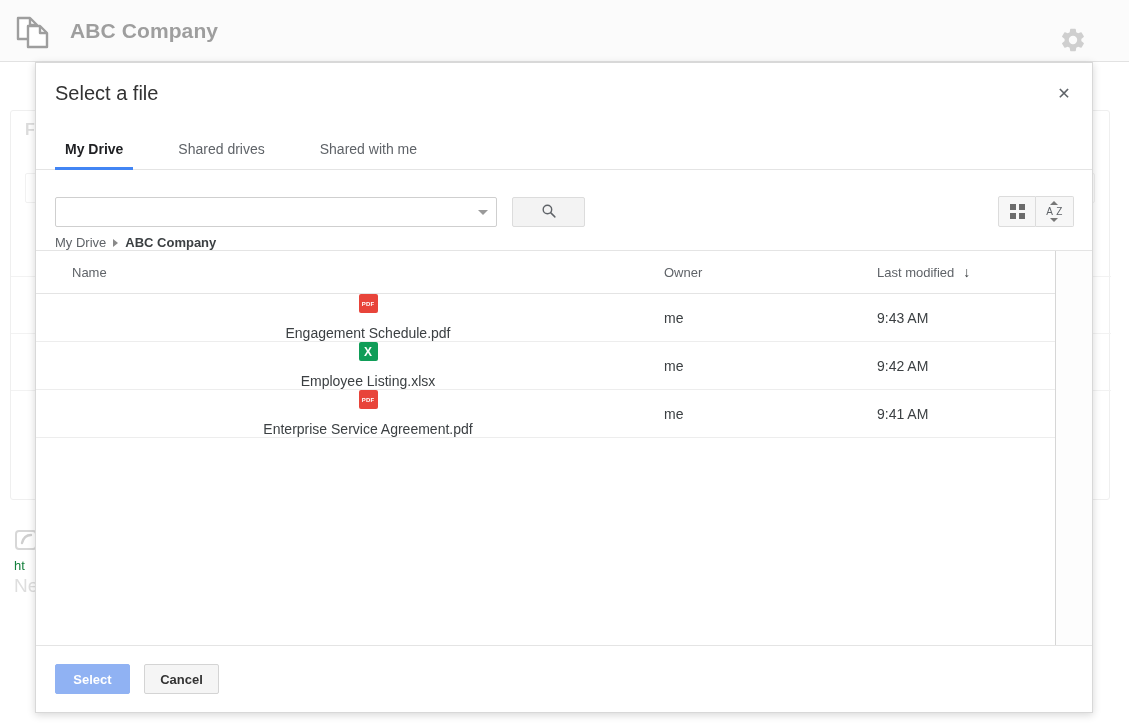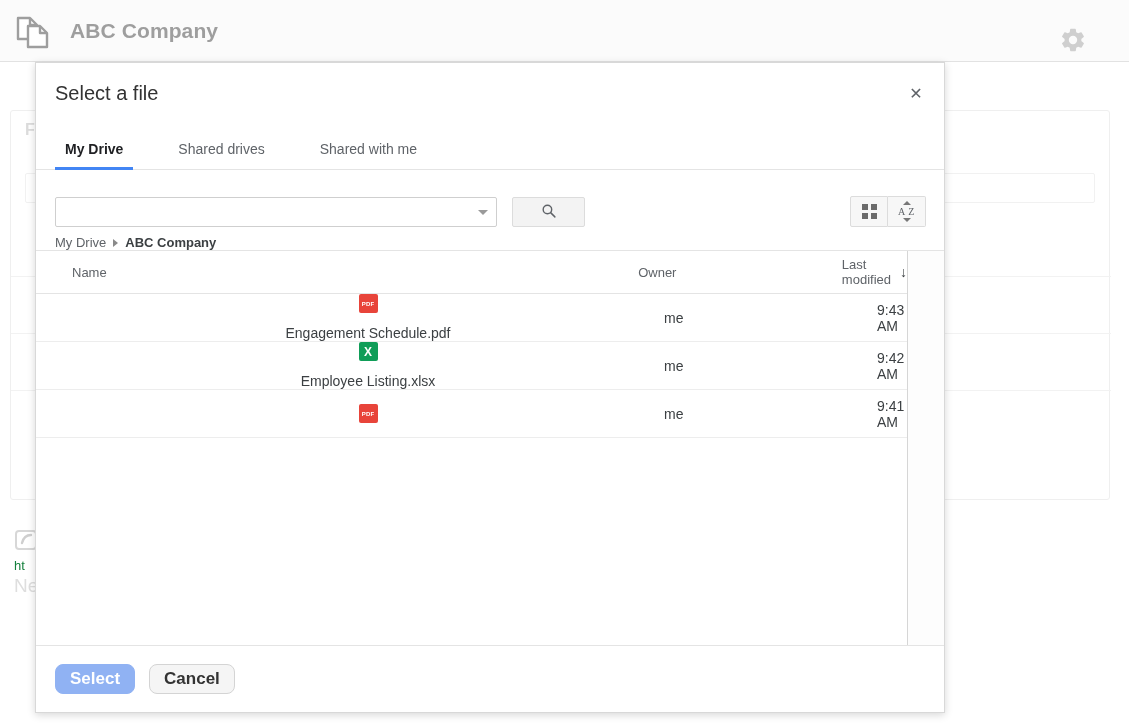--- a/index.html
+++ b/index.html
@@ -45,21 +45,21 @@
   .bg-footer-icon { position: absolute; left: 14px; top: 528px; }
   .bg-footer-t1 {
     position: absolute; left: 14px; top: 558px; font-size: 13px; color: #15803d;
   }
   .bg-footer-t2 {
     position: absolute; left: 14px; top: 575px; font-size: 19px; color: #dedede;
   }
 
   
   #modal {
-    position: absolute; left: 35px; top: 62px; width: 910px; height: 651px;
+    position: absolute; left: 35px; top: 62px; width: 1058px; height: 651px;
     background: #ffffff;
     border: 1px solid #d8d8d8;
     box-shadow: 0 2px 8px rgba(0,0,0,.16);
     display: flex; flex-direction: column;
   }
 
   .modal-head { position: relative; height: 107px; flex: 0 0 auto; }
   .modal-title {
     position: absolute; left: 19px; top: 19px;
     font-size: 20px; color: #333333;
@@ -124,21 +124,21 @@
   }
   .view-toggle { position: absolute; right: 18px; top: 26px; display: flex; }
   .vt-btn {
     width: 38px; height: 31px; background: #f7f7f7; border: 1px solid #dcdcdc;
     display: flex; align-items: center; justify-content: center; cursor: pointer;
   }
   .vt-btn:first-child { border-radius: 2px 0 0 2px; }
   .vt-btn:last-child { border-radius: 0 2px 2px 0; border-left: 0; }
   .grid-glyph { display: grid; grid-template-columns: 6px 6px; gap: 3px; }
   .grid-glyph i { width: 6px; height: 6px; background: #6b6b6b; display: block; }
-  .az-glyph { display: flex; flex-direction: column; align-items: center; gap: 1px; font-family: Liberation Serif, serif; }
+  .az-glyph { display: flex; flex-direction: column; align-items: center; gap: 1px; }
   .az-glyph .tri-up {
     width: 0; height: 0; border-left: 4px solid transparent;
     border-right: 4px solid transparent; border-bottom: 4px solid #777;
   }
   .az-glyph .tri-dn {
     width: 0; height: 0; border-left: 4px solid transparent;
     border-right: 4px solid transparent; border-top: 4px solid #777;
   }
   .az-glyph .az-text { font-size: 10px; color: #5f6368; letter-spacing: .5px; }
 
@@ -175,21 +175,21 @@
   .fname { color: #3c4043; }
 
   
   .modal-foot {
     flex: 0 0 auto; height: 67px;
     border-top: 1px solid #e4e4e4;
     display: flex; align-items: center; gap: 14px; padding-left: 19px;
   }
   .btn {
     height: 30px; min-width: 75px; padding: 0 14px;
-    border-radius: 8px; font-size: 17px; font-weight: bold;
+    border-radius: 2px; font-size: 13px; font-weight: bold;
     display: flex; align-items: center; justify-content: center; cursor: pointer;
   }
   .btn-primary { background: #90b2f3; color: #ffffff; border: 1px solid #90b2f3; }
   .btn-secondary { background: #f5f5f5; color: #333333; border: 1px solid #d4d4d4; }
 </style>
 </head>
 <body>
 
 <div id="page-bg">
 
@@ -308,20 +308,21 @@
           <span class="ficon xlsx">X</span>
           <span class="fname">Employee Listing.xlsx</span>
         </div>
         <div class="col-owner">me</div>
         <div class="col-mod">9:42 AM</div>
       </div>
 
       <div class="frow">
         <div class="col-name">
           <span class="ficon pdf">PDF</span>
+          <span class="fname">Enterprise Service Agreement.pdf</span>
         </div>
         <div class="col-owner">me</div>
         <div class="col-mod">9:41 AM</div>
       </div>
 
     </div>
     <div class="scroll-gutter"></div>
   </div>
 
   <div class="modal-foot">

